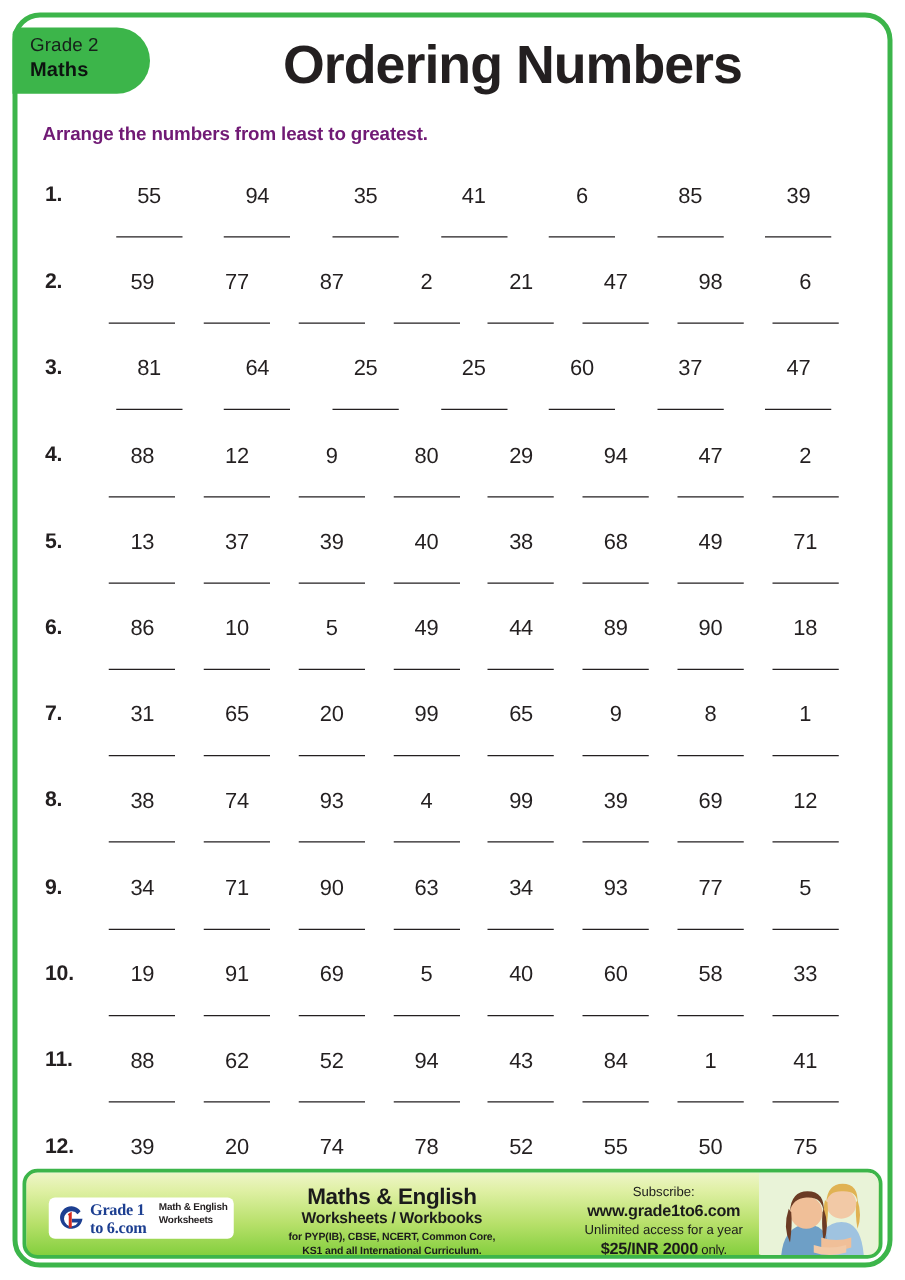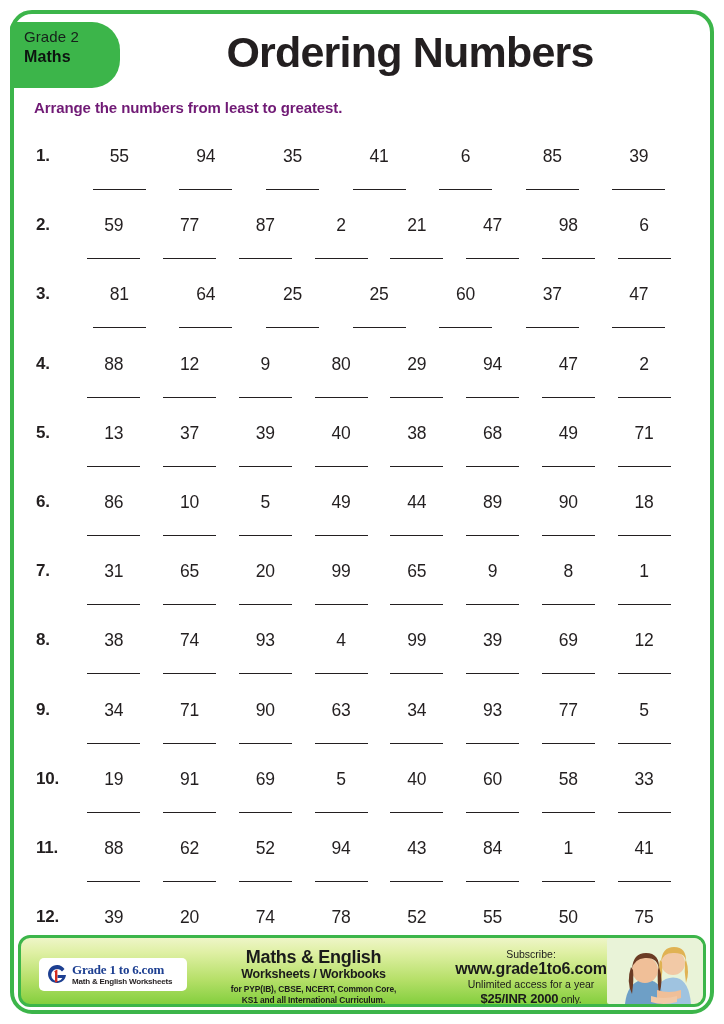--- a/index.html
+++ b/index.html
@@ -33,21 +33,21 @@
     border-radius: 22px;
     background: #ffffff;
   }
 
   
   .grade-badge {
     position: absolute;
     left: 10px;
     top: 22px;
     width: 110px;
-    height: 66px;
+    height: 53px;
     background: #3cb54a;
     border-top-right-radius: 28px;
     border-bottom-right-radius: 28px;
     border-top-left-radius: 6px;
     box-sizing: border-box;
     padding: 6px 0 0 14px;
     z-index: 4;
   }
   .grade-badge .grade-line {
     color: #16201a;
@@ -168,21 +168,21 @@
   }
   .logo-mark {
     position: relative;
     width: 26px;
     height: 26px;
     flex: 0 0 26px;
     margin-right: 2px;
   }
   .logo-text {
     display: flex;
-    flex-direction: column;
+    flex-direction: row;
     justify-content: center;
   }
   .logo-title {
     font-family: "Liberation Serif", serif;
     font-size: 13px;
     line-height: 14px;
     font-weight: 700;
     color: #1d3f91;
     letter-spacing: -0.2px;
   }
@@ -229,21 +229,21 @@
     width: 190px;
     text-align: center;
     color: #1b1b1b;
   }
   .fr-line1 {
     font-size: 10.5px;
     line-height: 14px;
     font-weight: 400;
   }
   .fr-line2 {
-    font-size: 16px;
+    font-size: 13px;
     line-height: 16px;
     font-weight: 700;
     letter-spacing: -0.2px;
   }
   .fr-line3 {
     font-size: 10.5px;
     line-height: 14px;
     font-weight: 400;
   }
   .fr-line4 {

